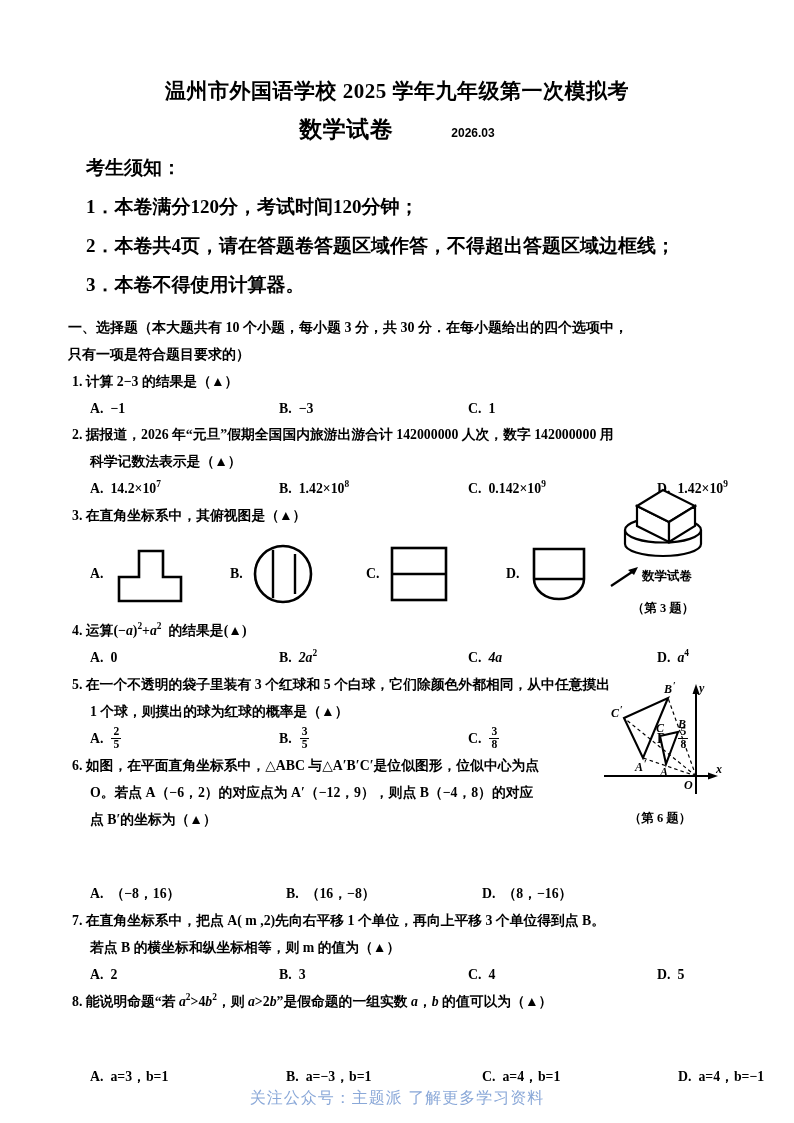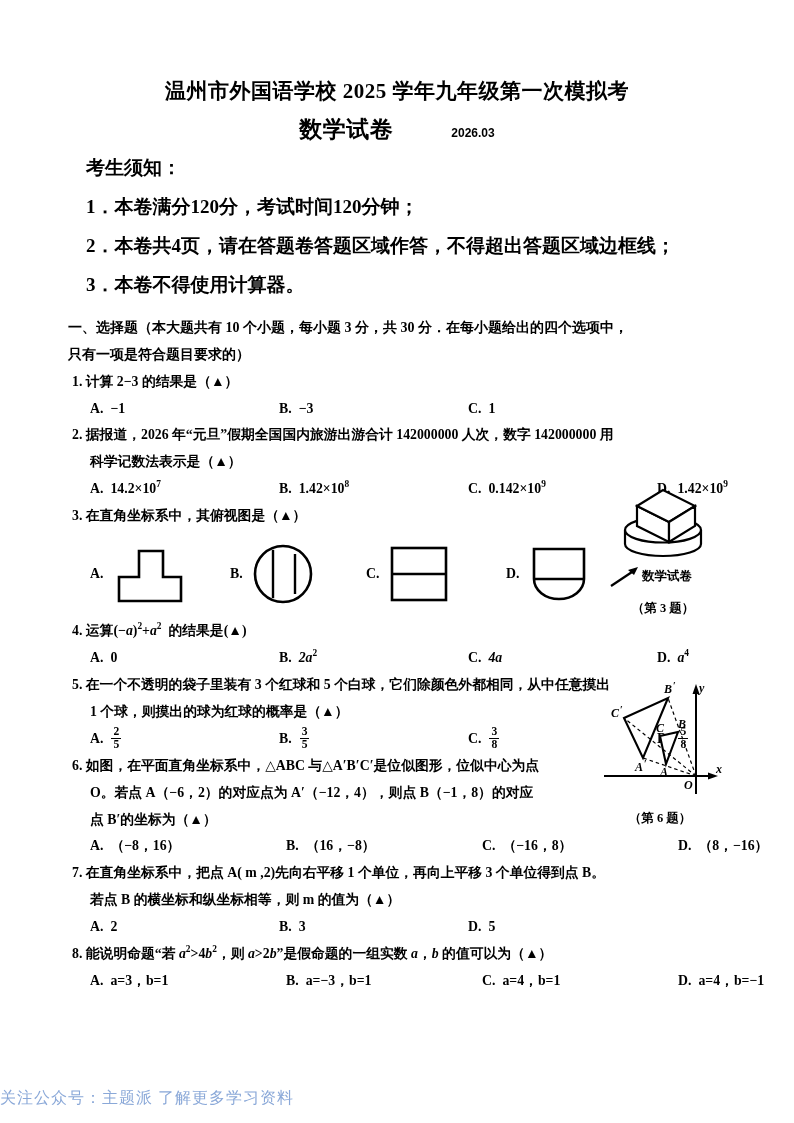--- a/index.html
+++ b/index.html
@@ -78,21 +78,21 @@
   .q-stem { padding-left: 4px; }
   .q-stem2 { padding-left: 22px; }
 
   .opts {
     display: flex;
     padding-left: 22px;
     line-height: 1.95;
     gap: 44px;
   }
   .opts > .opt { flex: 0 0 145px; }
-  .opts.wide > .opt { flex: 0 0 152px; }
+  .opts.wide > .opt { flex: 0 0 152px; margin-top: 48px; }
   .opt-label { margin-right: 7px; }
 
   i, .it { font-style: italic; }
   sup { font-size: 0.68em; vertical-align: super; line-height: 0; }
 
   
   .frac {
     display: inline-block;
     vertical-align: -0.42em;
     text-align: center;
@@ -136,23 +136,24 @@
     font-size: 12.5px;
     font-weight: bold;
   }
 
   
   .footer-wm {
     position: absolute;
     left: 0;
     right: 0;
     top: 1088px;
+    text-align: center;
     font-size: 16px;
     letter-spacing: 1px;
-    font-family: Liberation Serif, serif;
+    font-family: Liberation Sans, sans-serif;
   }
 </style>
 </head>
 <body>
 
 <div class="page">
 
   <div class="title-main">温州市外国语学校 2025 学年九年级第一次模拟考</div>
   <div class="title-row2">
     <span class="title-sub">数学试卷</span>
@@ -263,39 +264,39 @@
       <span class="opt"><span class="opt-label">C.</span><span class="frac"><span class="num">3</span><span class="den">8</span></span></span>
       <span class="opt"><span class="opt-label">D.</span><span class="frac"><span class="num">5</span><span class="den">8</span></span></span>
     </div>
   </div>
 
   <div class="q">
     <div class="q-stem">
       <span>6.</span>
       <span>如图，在平面直角坐标系中，△ABC 与△A′B′C′是位似图形，位似中心为点</span>
     </div>
-    <div class="q-stem2">O。若点 A（−6，2）的对应点为 A′（−12，4），则点 B（−1，8）的对应</div>
+    <div class="q-stem2">O。若点 A（−6，2）的对应点为 A′（−12，9），则点 B（−4，8）的对应</div>
     <div class="q-stem2">点 B′的坐标为（▲）</div>
     <div class="opts wide">
       <span class="opt"><span class="opt-label">A.</span><span>（−8，16）</span></span>
       <span class="opt"><span class="opt-label">B.</span><span>（16，−8）</span></span>
-      <span class="opt"><span class="opt-label">C.</span><span>（−16，8）</span></span>
       <span class="opt"><span class="opt-label">D.</span><span>（8，−16）</span></span>
     </div>
   </div>
 
   <div class="q">
     <div class="q-stem">
       <span>7.</span>
       <span>在直角坐标系中，把点 A( m ,2)先向右平移 1 个单位，再向上平移 3 个单位得到点 B。</span>
     </div>
     <div class="q-stem2">若点 B 的横坐标和纵坐标相等，则 m 的值为（▲）</div>
     <div class="opts">
       <span class="opt"><span class="opt-label">A.</span><span>2</span></span>
       <span class="opt"><span class="opt-label">B.</span><span>3</span></span>
+      <span class="opt"><span class="opt-label">C.</span><span>4</span></span>
       <span class="opt"><span class="opt-label">D.</span><span>5</span></span>
     </div>
   </div>
 
   <div class="q">
     <div class="q-stem">
       <span>8.</span>
       <span>能说明命题“若 <i>a</i><sup>2</sup>&gt;4<i>b</i><sup>2</sup>，则 <i>a</i>&gt;2<i>b</i>”是假命题的一组实数 <i>a</i>，<i>b</i> 的值可以为（▲）</span>
     </div>
     <div class="opts wide">

